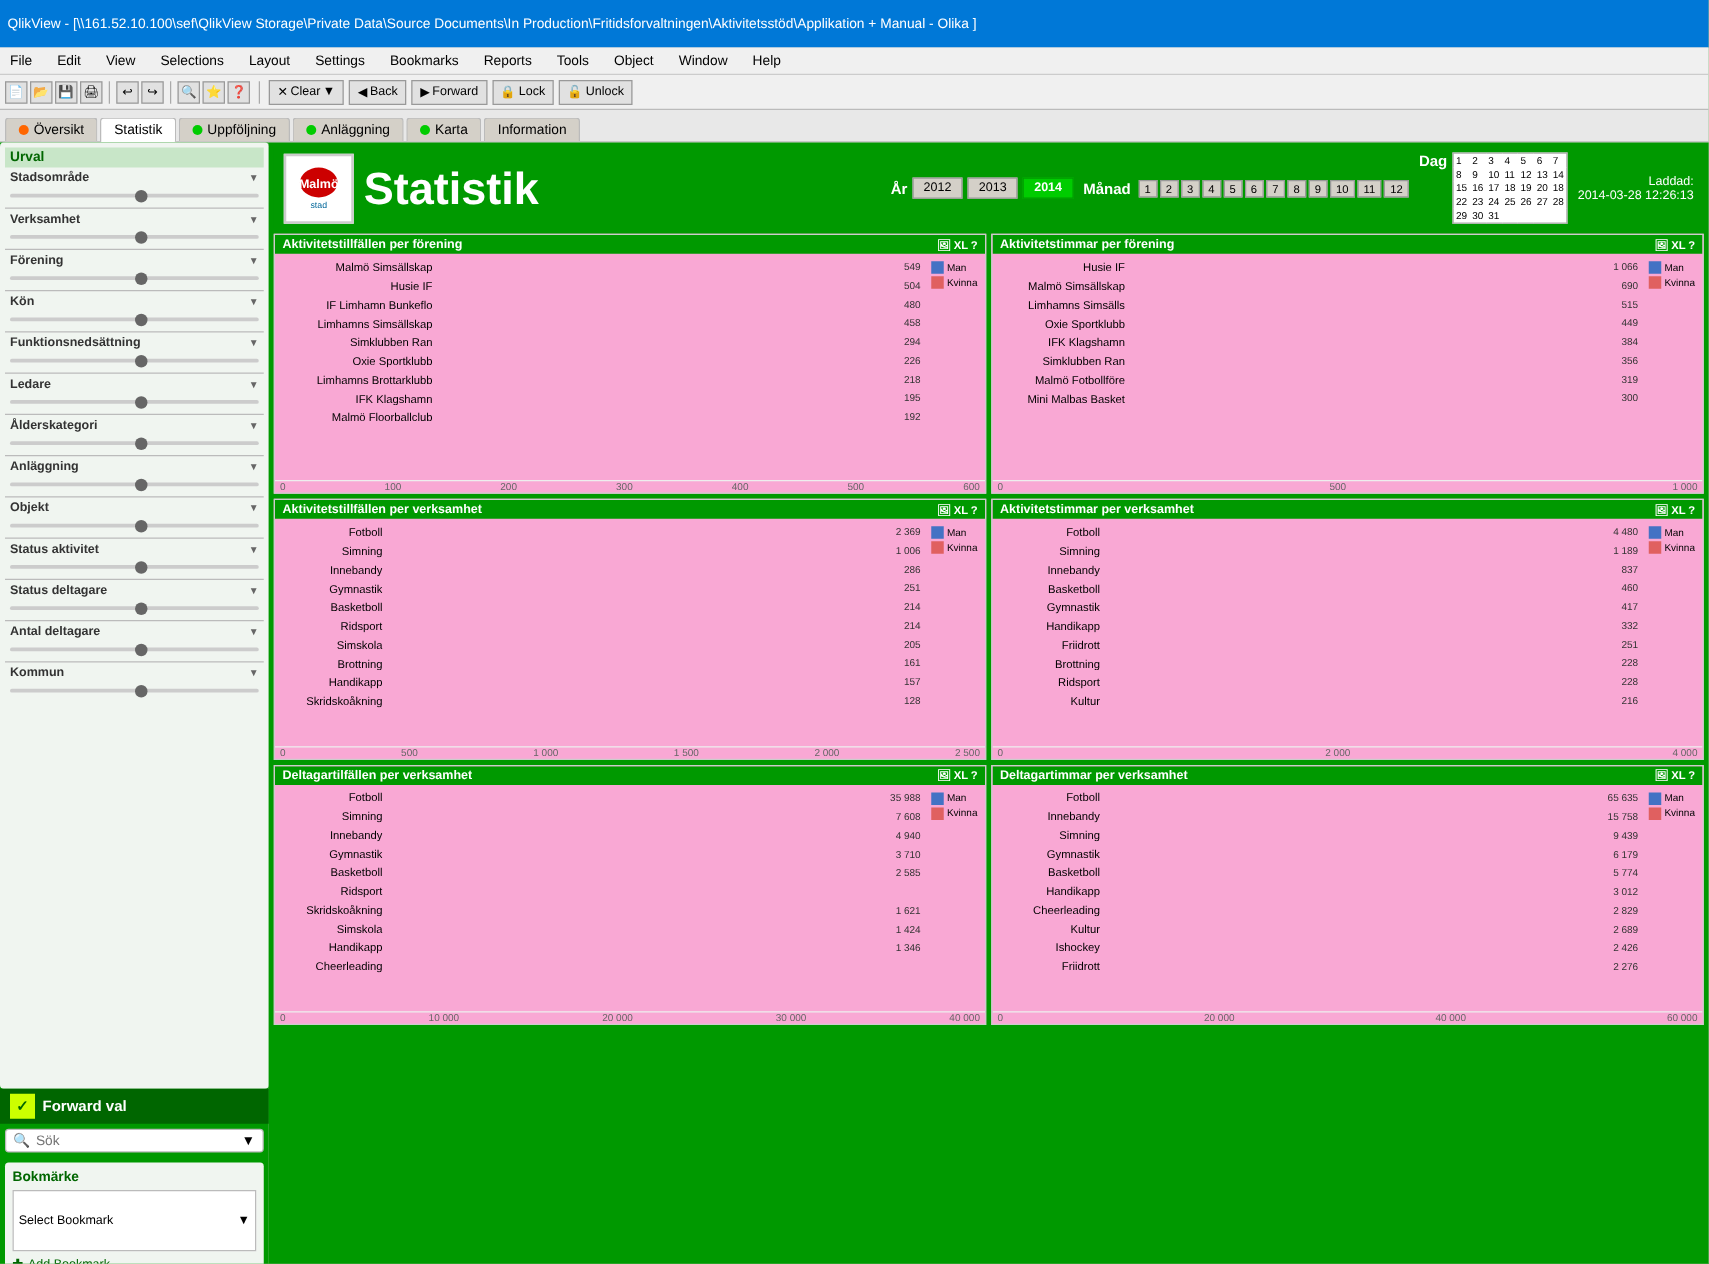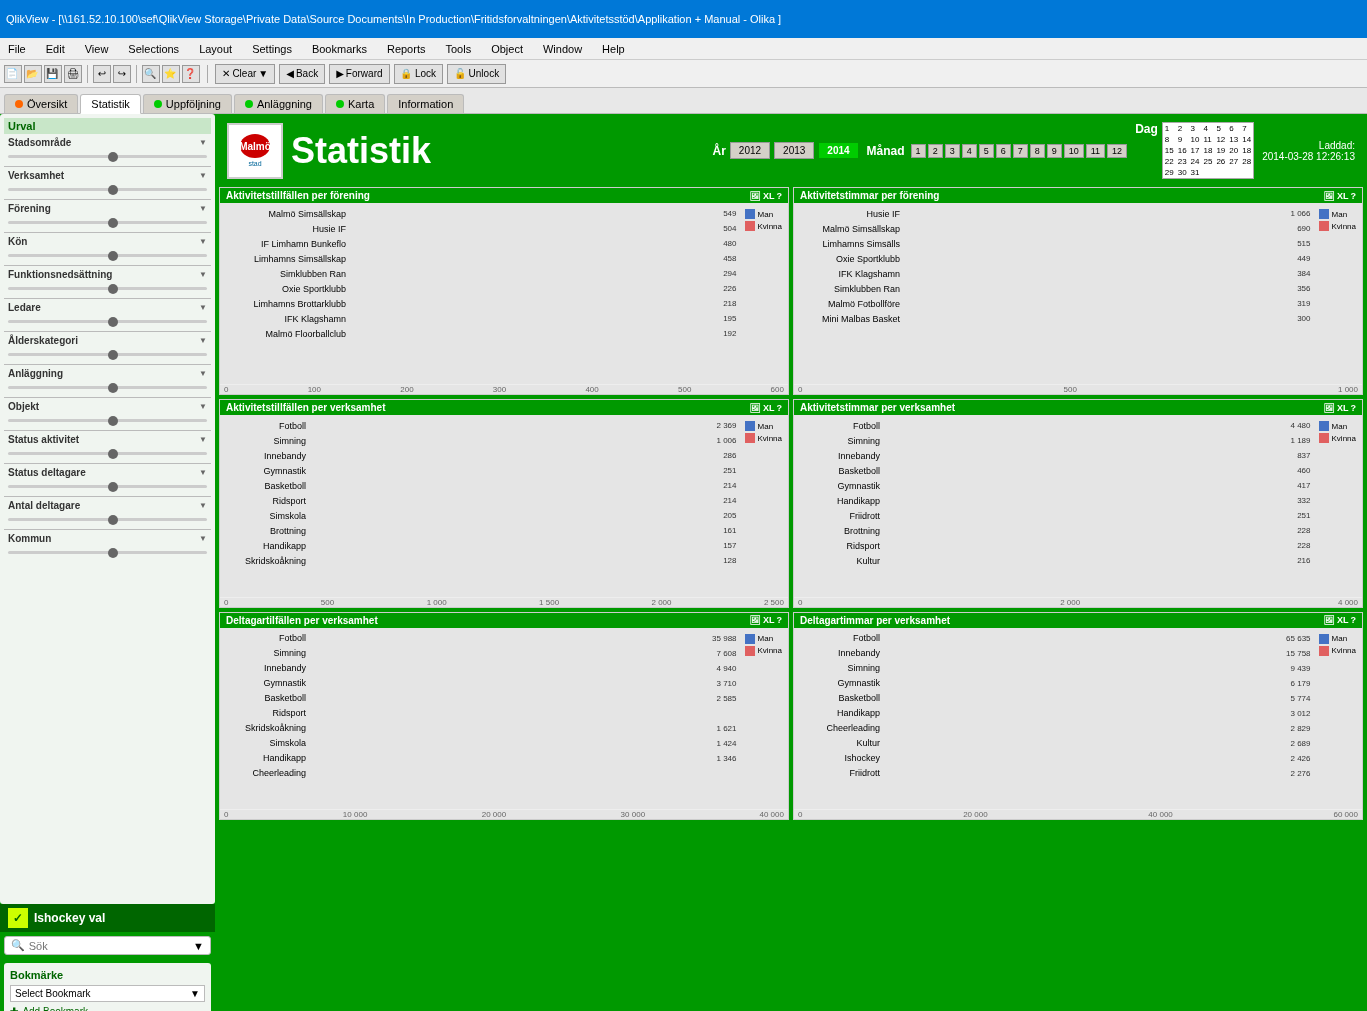--- a/index.html
+++ b/index.html
@@ -46,30 +46,30 @@
     .aktuella { background: #006600; color: white; padding: 4px 8px; display: flex; align-items: center; gap: 6px; font-weight: bold; font-size: 12px; }
     .checkmark-box { width: 20px; height: 20px; background: #ccff00; display: flex; align-items: center; justify-content: center; color: #006600; font-weight: bold; }
     
     
     .search-box { background: white; border: 1px solid #bbb; margin: 4px; border-radius: 3px; padding: 2px 6px; display: flex; align-items: center; gap: 4px; }
     .search-input { border: none; outline: none; font-size: 11px; flex: 1; color: #aaa; }
     
     
     .bookmark-section { background: #f0f5f0; margin: 4px; border-radius: 3px; padding: 6px; }
     .bookmark-title { font-weight: bold; color: #006600; font-size: 11px; margin-bottom: 4px; }
-    .bookmark-select { width: 100%; border: 1px solid #bbb; padding: 2px 4px; font-size: 10px; background: white; display: flex; align-items: center; justify-content: space-between; cursor: pointer; }
+    .bookmark-select { width: 100%; border: 1px solid #bbb; padding: 18px 4px; font-size: 10px; background: white; display: flex; align-items: center; justify-content: space-between; cursor: pointer; }
     .add-bookmark { color: #006600; font-size: 10px; display: flex; align-items: center; gap: 4px; cursor: pointer; margin-top: 4px; }
     .plus-icon { color: #006600; font-weight: bold; }
     
     
     .content { flex: 1; background: #009900; padding: 4px; overflow: hidden; }
     
     
     .charts-grid { display: grid; grid-template-columns: 1fr 1fr; grid-template-rows: repeat(4, 1fr); gap: 4px; height: calc(100% - 60px); }
-    .chart-panel { background: #e5e5e5; border: 1px solid #ccc; display: flex; flex-direction: column; overflow: hidden; }
+    .chart-panel { background: #f9a8d4; border: 1px solid #ccc; display: flex; flex-direction: column; overflow: hidden; }
     .chart-header { background: #009900; color: white; padding: 2px 6px; font-size: 10px; font-weight: bold; display: flex; justify-content: space-between; align-items: center; flex-shrink: 0; }
     .chart-icons { display: flex; gap: 2px; font-size: 9px; }
     .chart-body { flex: 1; display: flex; overflow: hidden; padding: 2px; }
     .chart-bars { flex: 1; overflow-y: auto; padding: 2px 4px; }
     .bar-row { display: flex; align-items: center; margin-bottom: 2px; gap: 2px; }
     .bar-label { width: 120px; text-align: right; font-size: 9px; flex-shrink: 0; overflow: hidden; text-overflow: ellipsis; white-space: nowrap; }
     .bar-label-sm { width: 100px; }
     .bar-container { flex: 1; display: flex; flex-direction: column; gap: 1px; }
     .bar { height: 6px; display: flex; align-items: center; }
     .bar-blue { background: #4472c4; }
@@ -341,21 +341,21 @@
         <div class="filter-slider">
             <div class="slider-track">
               <div class="slider-thumb"></div>
             </div>
           </div>
       </div>
     </div>
 
     <div class="aktuella">
       <div class="checkmark-box">✓</div>
-      <span>Ishockey val</span>
+      <span>Forward val</span>
     </div>
 
     <div class="search-box">
       <span>🔍</span>
       <input class="search-input" type="text" placeholder="Sök" style="">
       <span>▼</span>
     </div>
 
     <div class="bookmark-section">
       <div class="bookmark-title">Bokmärke</div>

